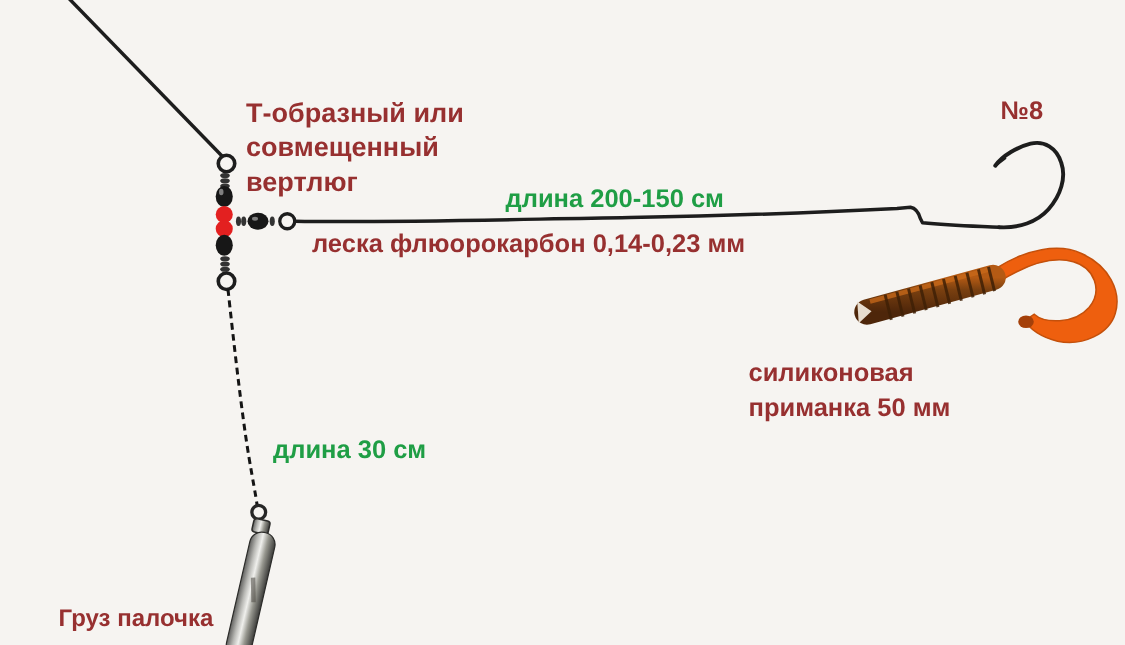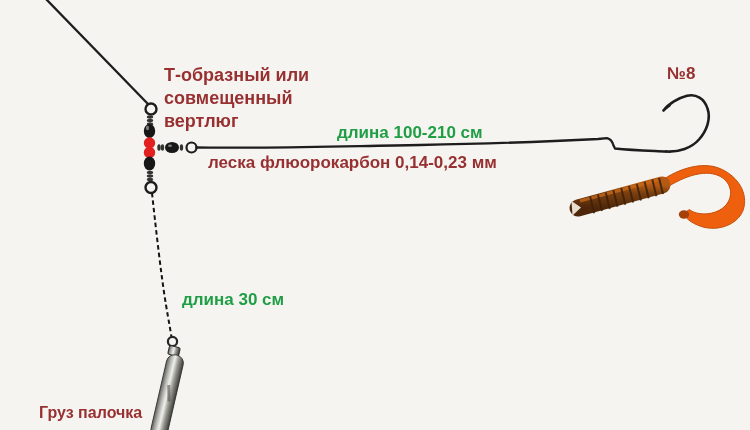--- a/index.html
+++ b/index.html
@@ -133,22 +133,26 @@
   </svg>
 
   <div class="lbl red f18" style="left:164px;top:64px;">
     <div>Т-образный или</div>
     <div>совмещенный</div>
     <div>вертлюг</div>
   </div>
 
   <div class="lbl red f17" style="left:667px;top:64px;">№8</div>
 
-  <div class="lbl green f17" style="left:337px;top:123px;">длина 100-210 см</div>
+  <div class="lbl green f17" style="left:337px;top:123px;">длина 200-150 см</div>
 
   <div class="lbl red f17" style="left:208px;top:153px;">леска флюорокарбон 0,14-0,23 мм</div>
 
+  <div class="lbl red f17" style="left:499px;top:237px;">
+    <div style="line-height:23px;">силиконовая</div>
+    <div style="line-height:23px;">приманка 50 мм</div>
+  </div>
 
 
   <div class="lbl green f17" style="left:182px;top:278px;margin-top:12px;">длина 30 см</div>
 
   <div class="lbl red f21" style="left:39px;top:401px;">Груз палочка</div>
 </div>
 
 </body></html>

